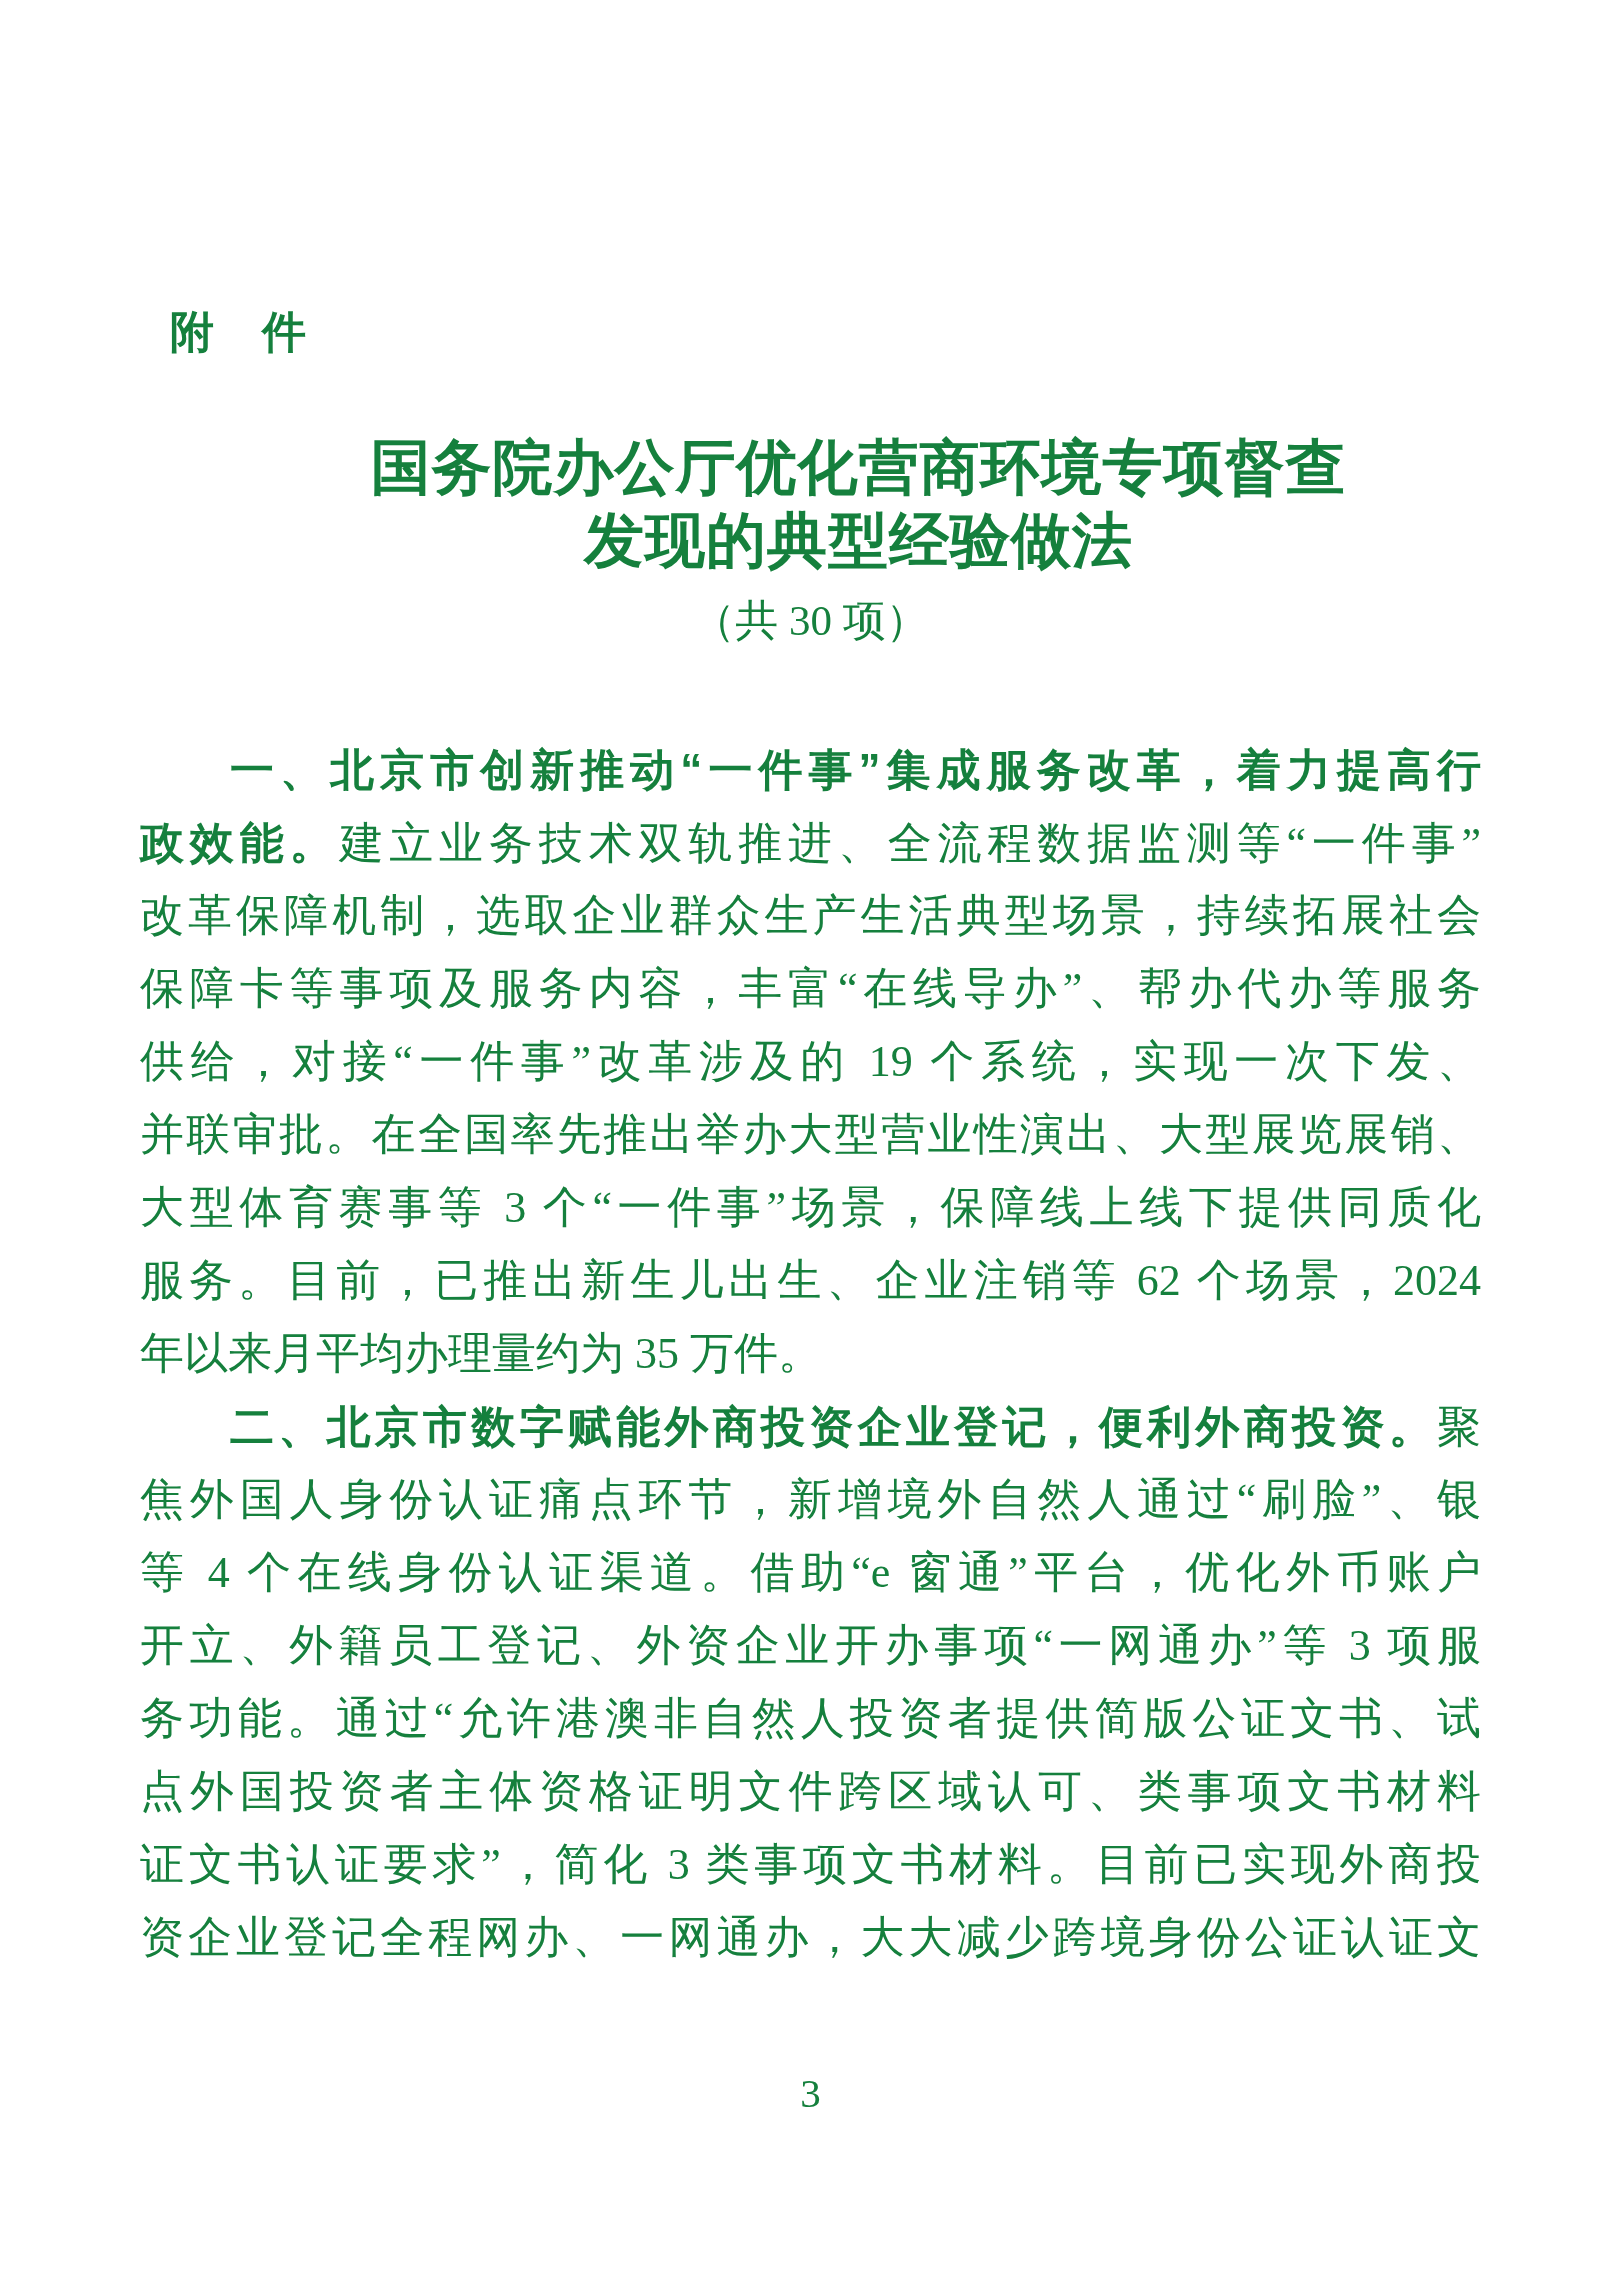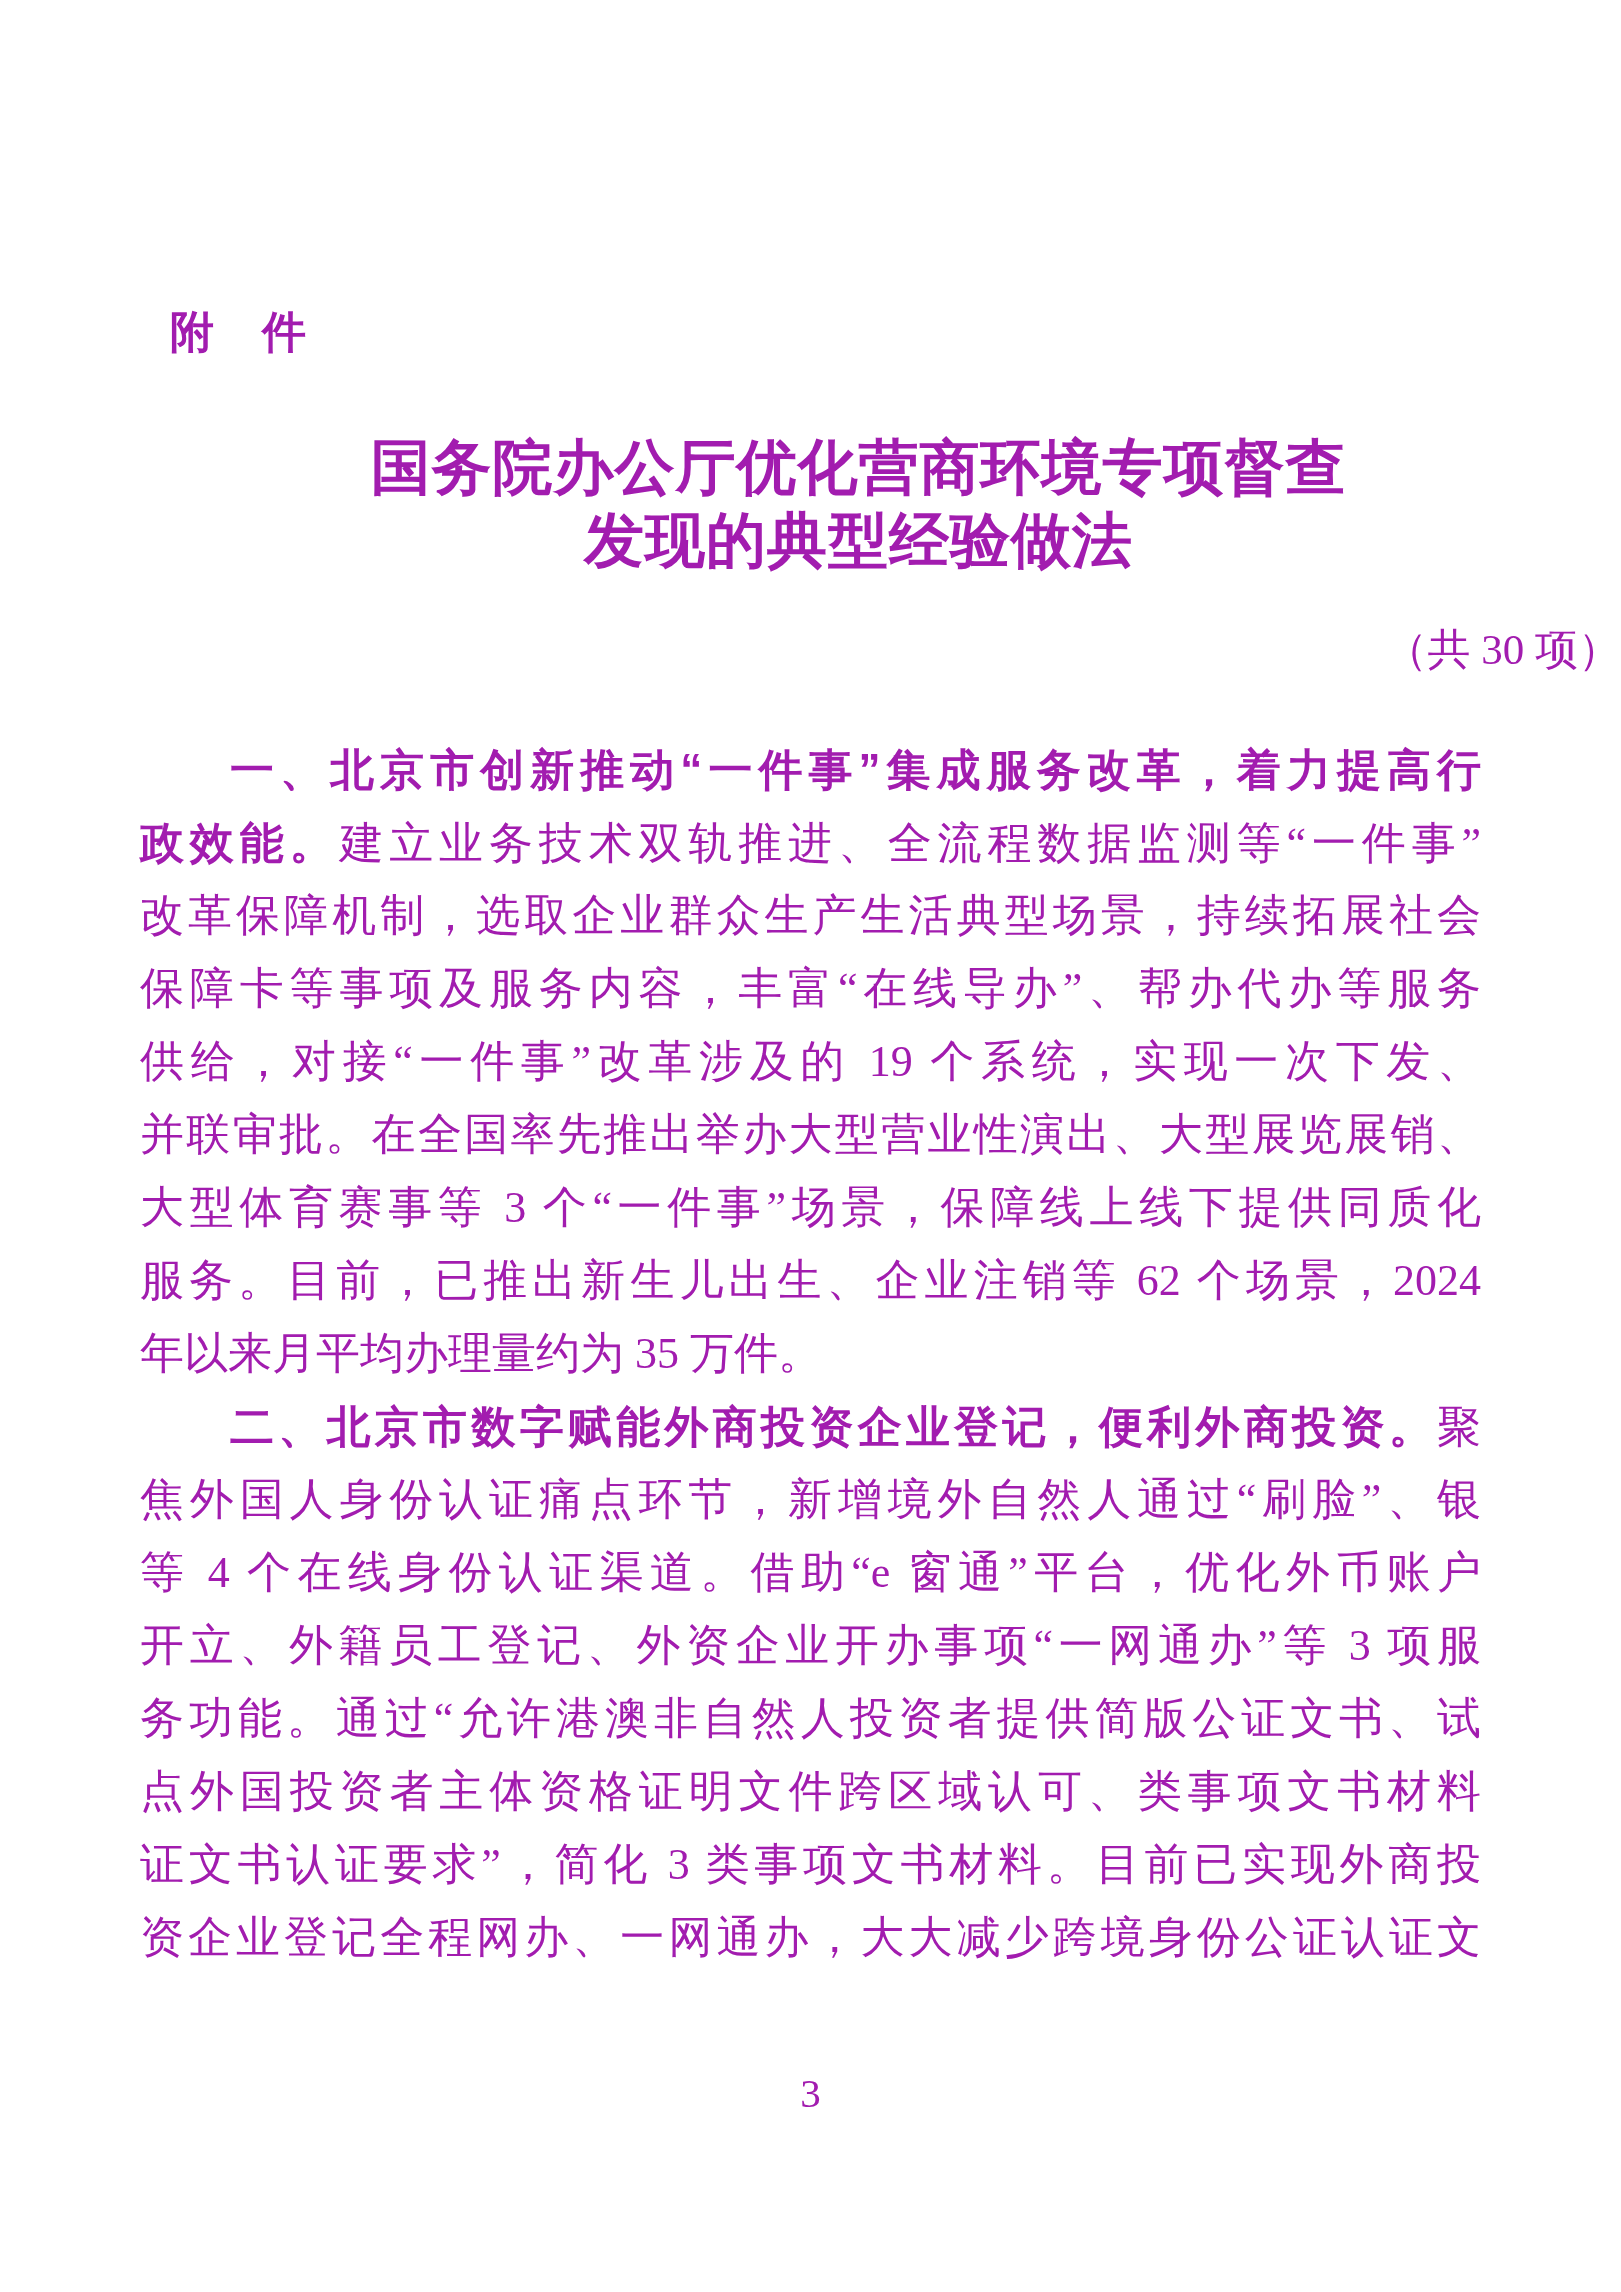--- a/index.html
+++ b/index.html
@@ -6,21 +6,21 @@
     margin: 0;
     padding: 0;
     background: #888;
   }
   .page {
     position: relative;
     width: 1621px;
     height: 2293px;
     margin: 0 auto;
     background: #ffffff;
-    color: #a21caf;
+    color: #15803d;
     font-family: "Liberation Serif", "DejaVu Serif", serif;
     overflow: hidden;
   }
   .attachment {
     position: absolute;
     left: 170px;
     top: 306px;
     font-size: 44px;
     line-height: 51px;
     font-weight: bold;
@@ -38,23 +38,23 @@
   .title-line {
     font-size: 60px;
     line-height: 73px;
     font-weight: bold;
     font-family: "Liberation Serif", "DejaVu Serif", serif;
     letter-spacing: 1px;
   }
   .subtitle {
     position: absolute;
     left: 0;
-    top: 625px;
+    top: 596px;
     width: 100%;
-    text-align: right;
+    text-align: center;
     font-size: 43px;
     line-height: 49px;
     font-weight: normal;
   }
   .body-block {
     position: absolute;
     left: 140px;
     top: 733px;
     width: 1341px;
     font-size: 44px;

